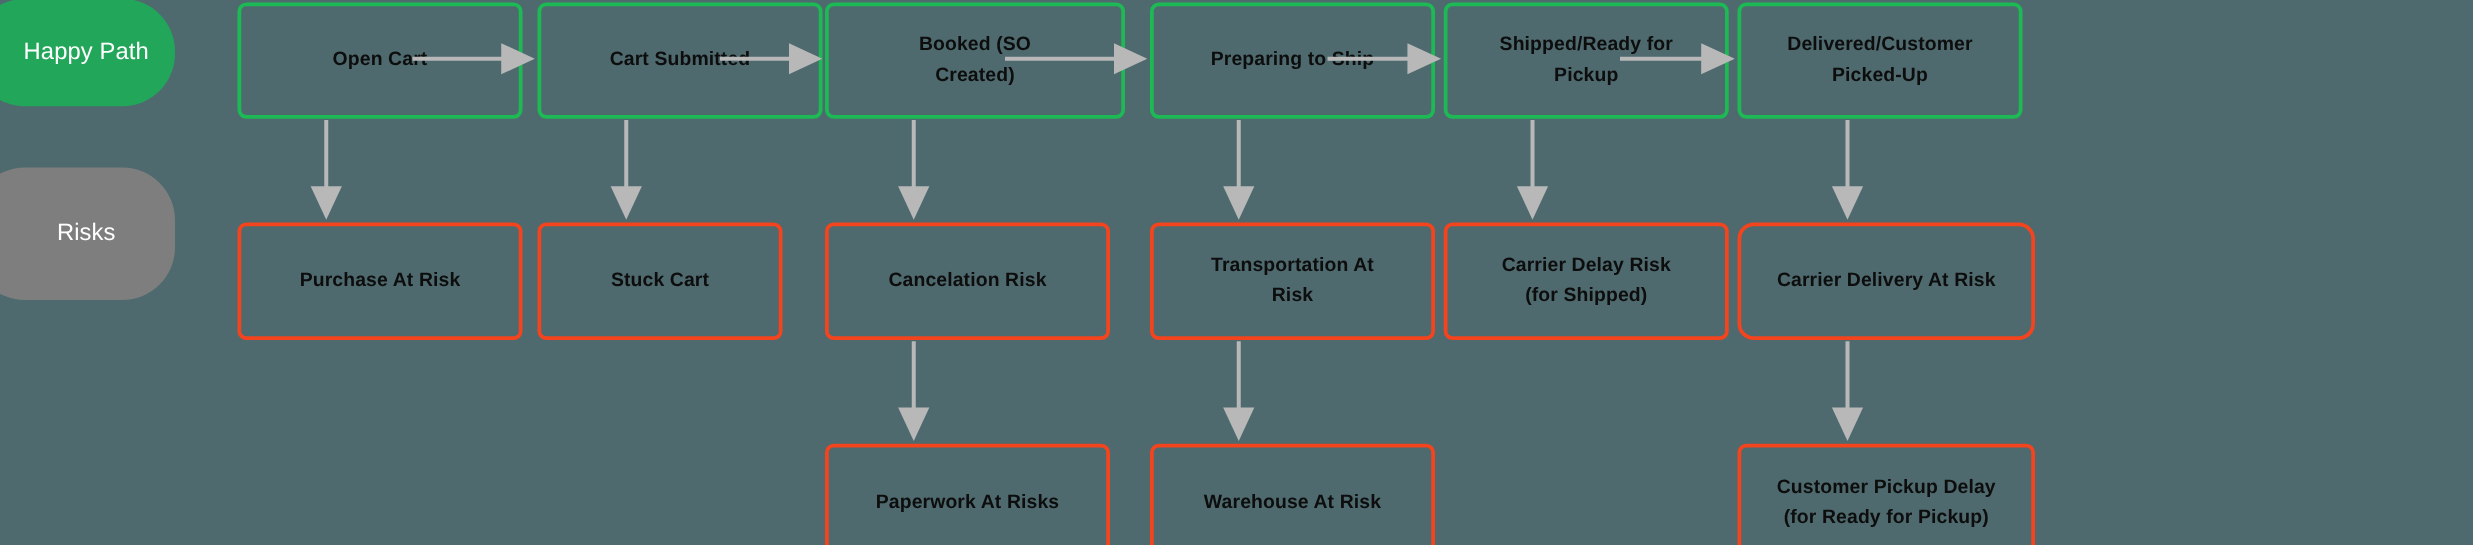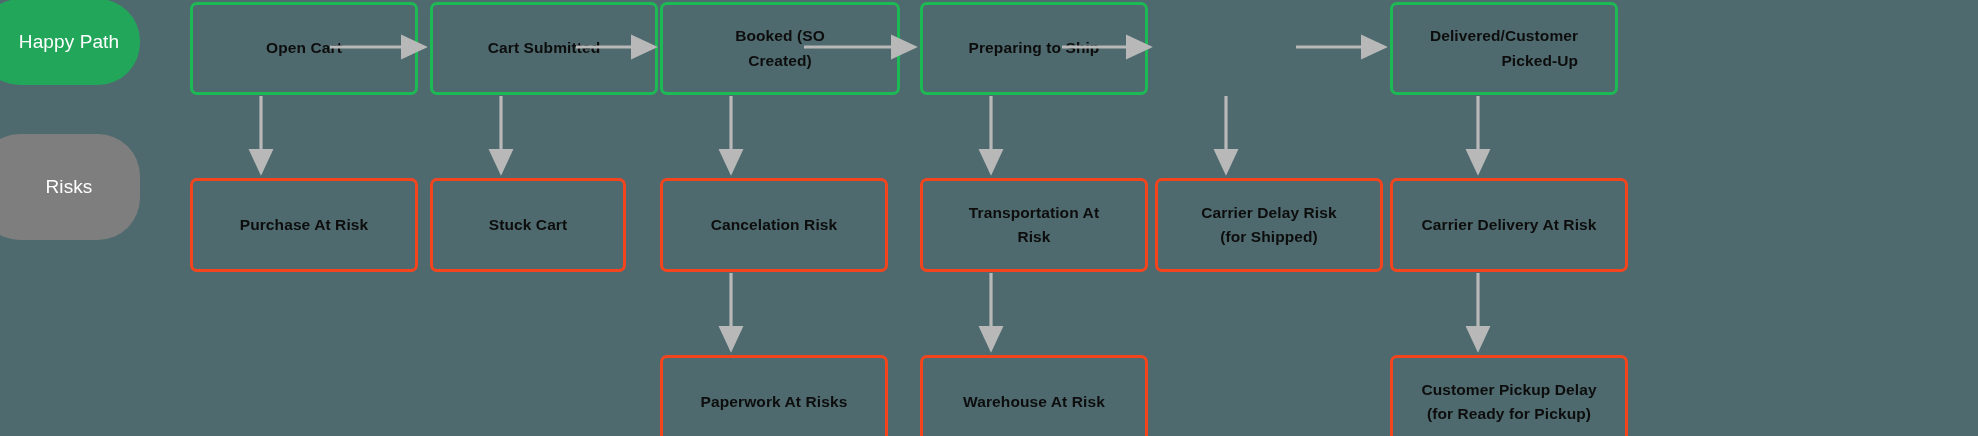--- a/index.html
+++ b/index.html
@@ -73,21 +73,25 @@
   <div class="node green" style="left:430px;top:2px;width:228px;height:93px;">
     <span class="lbl">Cart Submitted</span>
   </div>
   <div class="node green" style="left:660px;top:2px;width:240px;height:93px;">
     <span class="lbl">Booked (SO
 Created)</span>
   </div>
   <div class="node green" style="left:920px;top:2px;width:228px;height:93px;">
     <span class="lbl">Preparing to Ship</span>
   </div>
-  <div class="node green" style="left:1390px;top:2px;width:228px;height:93px;text-align:right;">
+  <div class="node green" style="left:1155px;top:2px;width:228px;height:93px;">
+    <span class="lbl">Shipped/Ready for
+Pickup</span>
+  </div>
+  <div class="node green" style="left:1390px;top:2px;width:228px;height:93px;">
     <span class="lbl">Delivered/Customer
 Picked-Up</span>
   </div>
 
   <div class="node red" style="left:190px;top:178px;width:228px;height:94px;text-align:center;">
     <span class="lbl">Purchase At Risk</span>
   </div>
   <div class="node red" style="left:430px;top:178px;width:196px;height:94px;">
     <span class="lbl">Stuck Cart</span>
   </div>
@@ -95,21 +99,21 @@
     <span class="lbl">Cancelation Risk</span>
   </div>
   <div class="node red" style="left:920px;top:178px;width:228px;height:94px;">
     <span class="lbl">Transportation At
 Risk</span>
   </div>
   <div class="node red" style="left:1155px;top:178px;width:228px;height:94px;">
     <span class="lbl">Carrier Delay Risk
 (for Shipped)</span>
   </div>
-  <div class="node red" style="left:1390px;top:178px;width:238px;height:94px;">
+  <div class="node red" style="left:1390px;top:178px;width:238px;height:94px;border-radius:13px;">
     <span class="lbl">Carrier Delivery At Risk</span>
   </div>
 
   <div class="node red" style="left:660px;top:355px;width:228px;height:94px;">
     <span class="lbl">Paperwork At Risks</span>
   </div>
   <div class="node red" style="left:920px;top:355px;width:228px;height:94px;">
     <span class="lbl">Warehouse At Risk</span>
   </div>
   <div class="node red" style="left:1390px;top:355px;width:238px;height:94px;">

